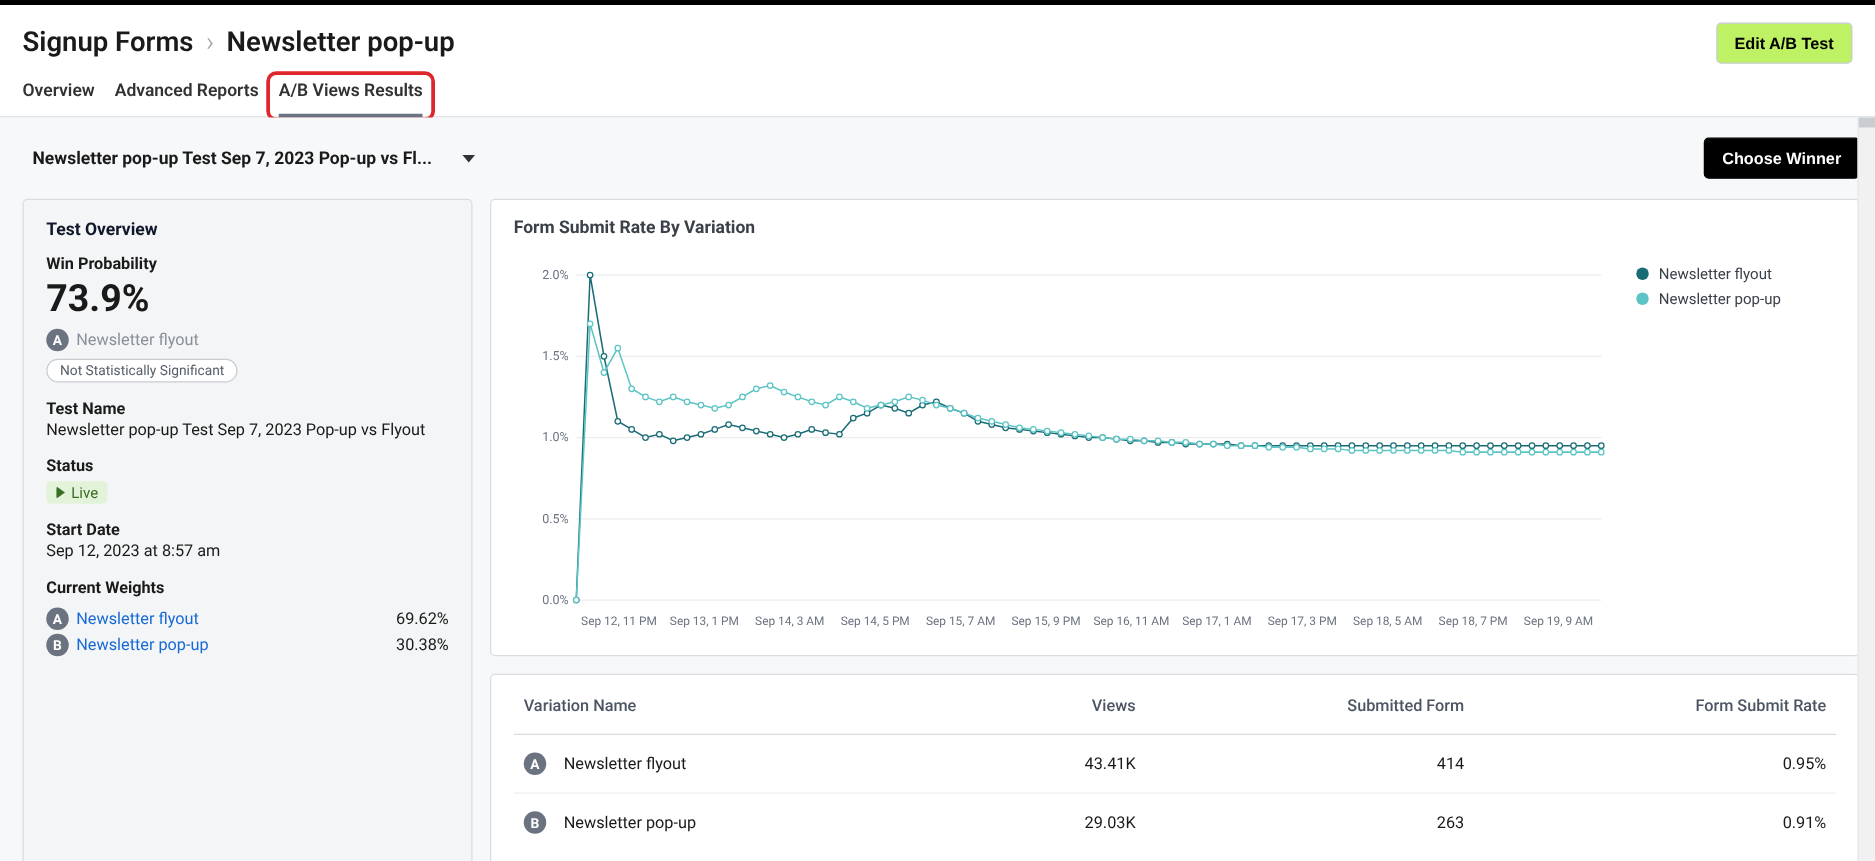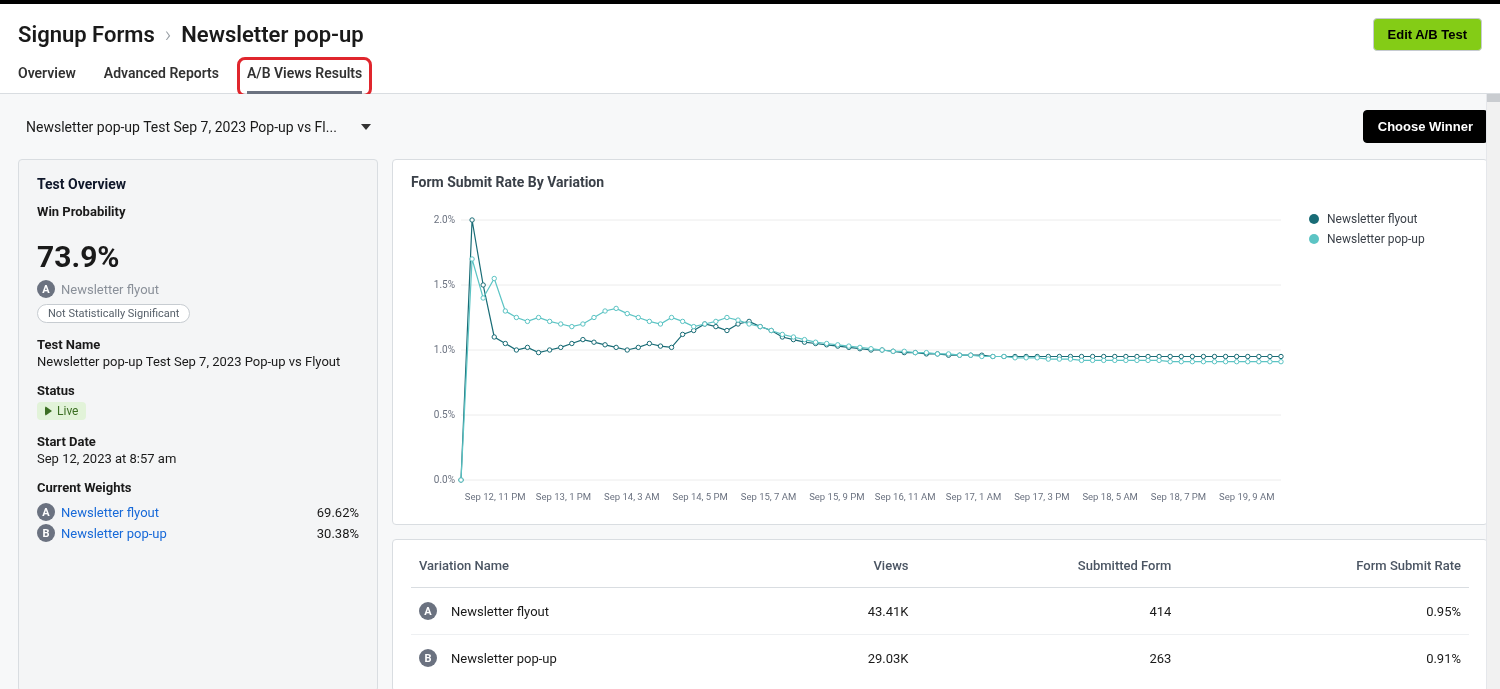--- a/index.html
+++ b/index.html
@@ -22,45 +22,45 @@
     font-size:13px;
   }
   .topbar{border-top:4px solid #000;}
   .header{
     display:flex;align-items:center;justify-content:space-between;
     padding:14px 18px 0 18px;
   }
   .breadcrumb{display:flex;align-items:center;gap:10px;font-size:22px;font-weight:600;}
   .breadcrumb .chev{color:#9aa0a6;font-weight:300;}
   .btn{
-    border:1px solid #c6cbd1;background:#84cc16;padding:8px 14px;font-weight:600;
+    border:1px solid #c6cbd1;background:#bef264;padding:8px 14px;font-weight:600;
     border-radius:4px;cursor:pointer;font-size:13px;
   }
   .btn-solid{background:#000;color:#fff;border-color:#000;}
-  .tabs{display:flex;gap:28px;padding:14px 15px 0 18px;border-bottom:1px solid var(--border);}
+  .tabs{display:flex;gap:16px;padding:14px 15px 0 18px;border-bottom:1px solid var(--border);}
   .tab{padding:0 0 12px 0;font-size:14px;font-weight:600;color:#323232;cursor:pointer;position:relative;}
   .tab.active::after{content:"";position:absolute;left:0;right:0;bottom:-1px;height:3px;background:#6b7280;}
   .highlight{position:absolute;border:3px solid #e0262d;border-radius:8px;left:-10px;right:-10px;top:-8px;bottom:-4px;pointer-events:none;}
   .body{
     background:#f7f8f9;padding:14px 18px 24px 18px;
     display:grid;grid-template-columns:360px 1fr;gap:14px;
     position:relative;
   }
   .scrollbar-fake{
     position:absolute;top:0;right:0;width:14px;height:100%;
     background:#f1f1f1;border-left:1px solid #e5e7eb;
   }
   .scrollbar-fake .thumb{background:#c9ccd0;width:100%;height:8px;}
   .subhead{display:flex;align-items:center;justify-content:space-between;grid-column:1 / -1;padding:2px 0 2px 8px;}
-  .subhead .dd{display:flex;align-items:center;gap:24px;font-weight:400;font-size:14px;cursor:pointer;}
+  .subhead .dd{display:flex;align-items:center;gap:24px;font-weight:700;font-size:14px;cursor:pointer;}
   .caret-down{width:0;height:0;border-left:5px solid transparent;border-right:5px solid transparent;border-top:6px solid #333;}
   .panel{background:var(--panel);border:1px solid var(--border);border-radius:4px;padding:16px 18px;}
   .panel h3{margin:0 0 12px 0;font-size:14px;color:#0f172a;font-weight:700;}
   .label{font-size:13px;font-weight:700;margin-top:10px;}
-  .big{font-size:30px;font-weight:700;margin:20px 0 6px 0;}
+  .big{font-size:30px;font-weight:700;margin:3px 0 6px 0;}
   .inline{display:flex;align-items:center;gap:6px;color:#8a9099;font-size:13px;}
   .badge-letter{display:inline-flex;align-items:center;justify-content:center;width:18px;height:18px;border-radius:50%;background:#6b7280;color:#fff;font-size:11px;font-weight:700;}
   .pill{display:inline-block;border:1px solid #c7ccd1;background:#fff;color:#57606a;border-radius:999px;padding:2px 10px;font-size:11px;margin-top:6px;}
   .live{display:inline-flex;align-items:center;gap:5px;background:#e2f3d9;color:#3b6e22;border-radius:4px;padding:2px 8px;font-size:12px;margin-top:4px;}
   .live .dot{width:0;height:0;border-top:5px solid transparent;border-bottom:5px solid transparent;border-left:7px solid #3b6e22;border-radius:2px;}
   .weights{margin-top:8px;}
   .weights .row{display:flex;align-items:center;justify-content:space-between;margin-top:3px;}
   .weights a{color:var(--link);text-decoration:none;font-size:13px;}
   .right-col{display:flex;flex-direction:column;gap:14px;}
   .card{background:#fff;border:1px solid var(--border);border-radius:4px;padding:14px 18px;}

